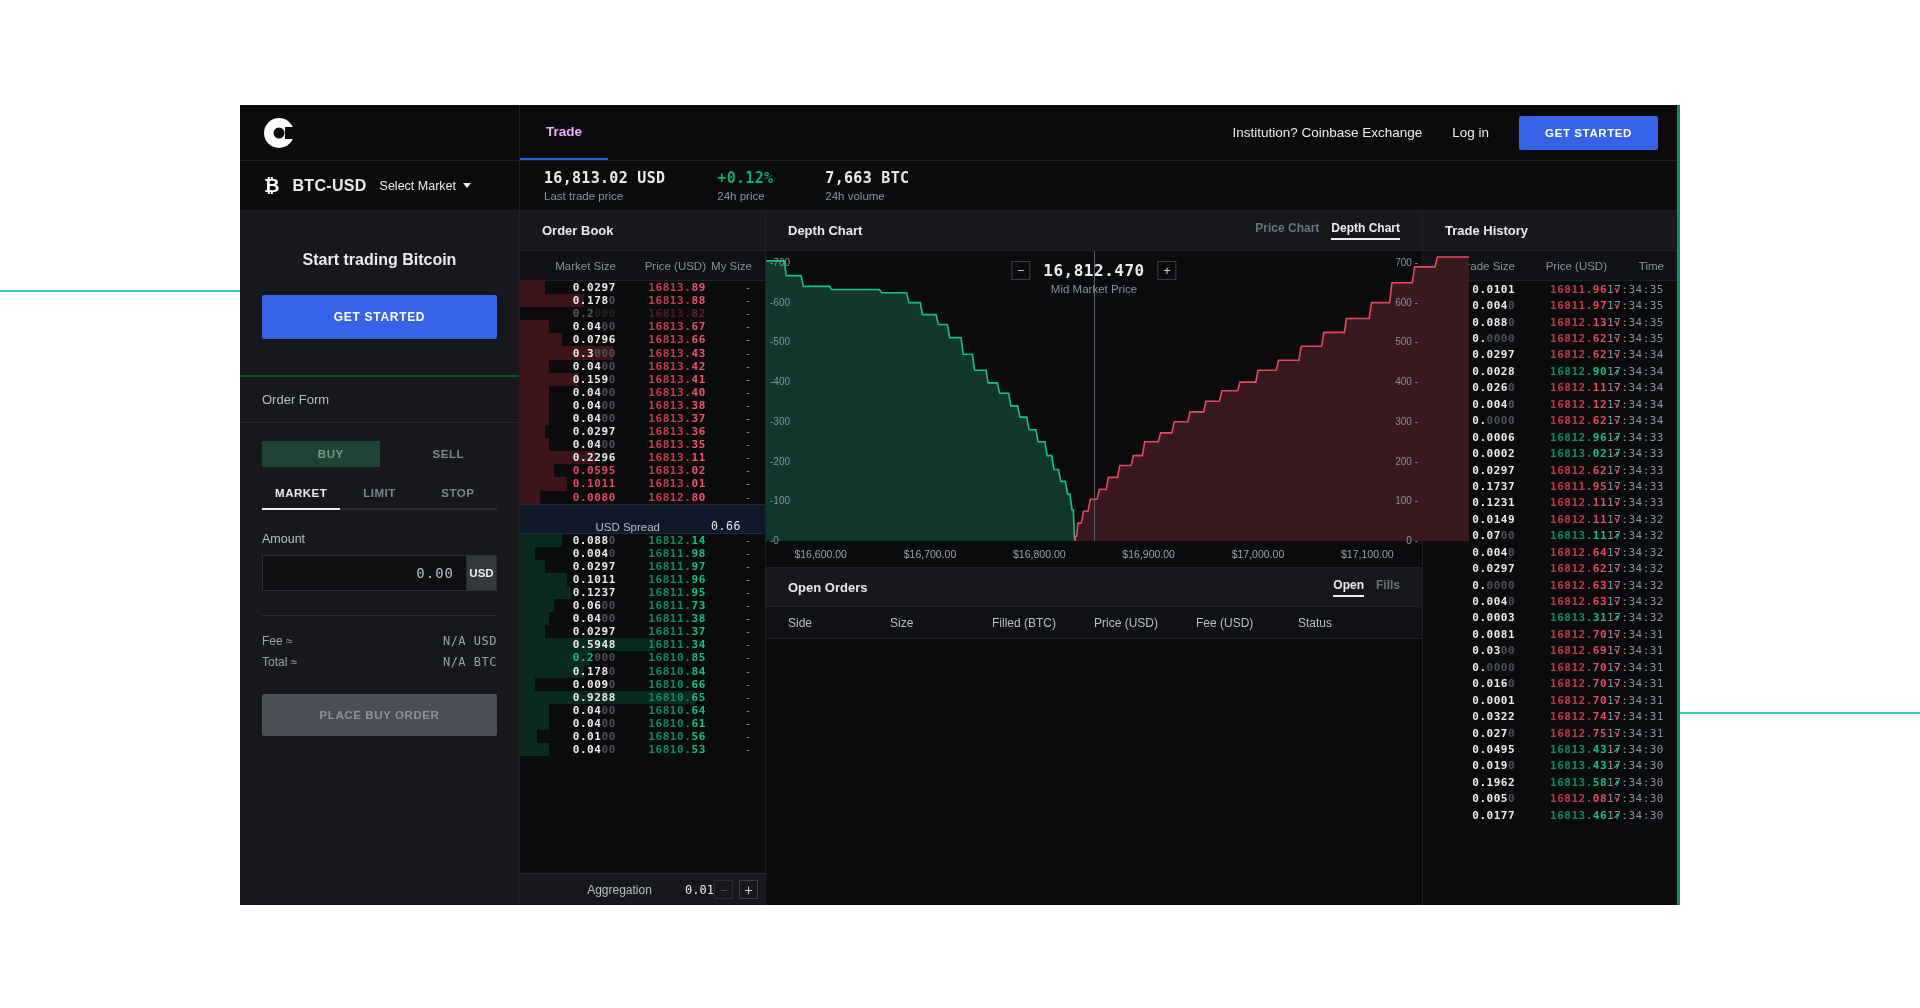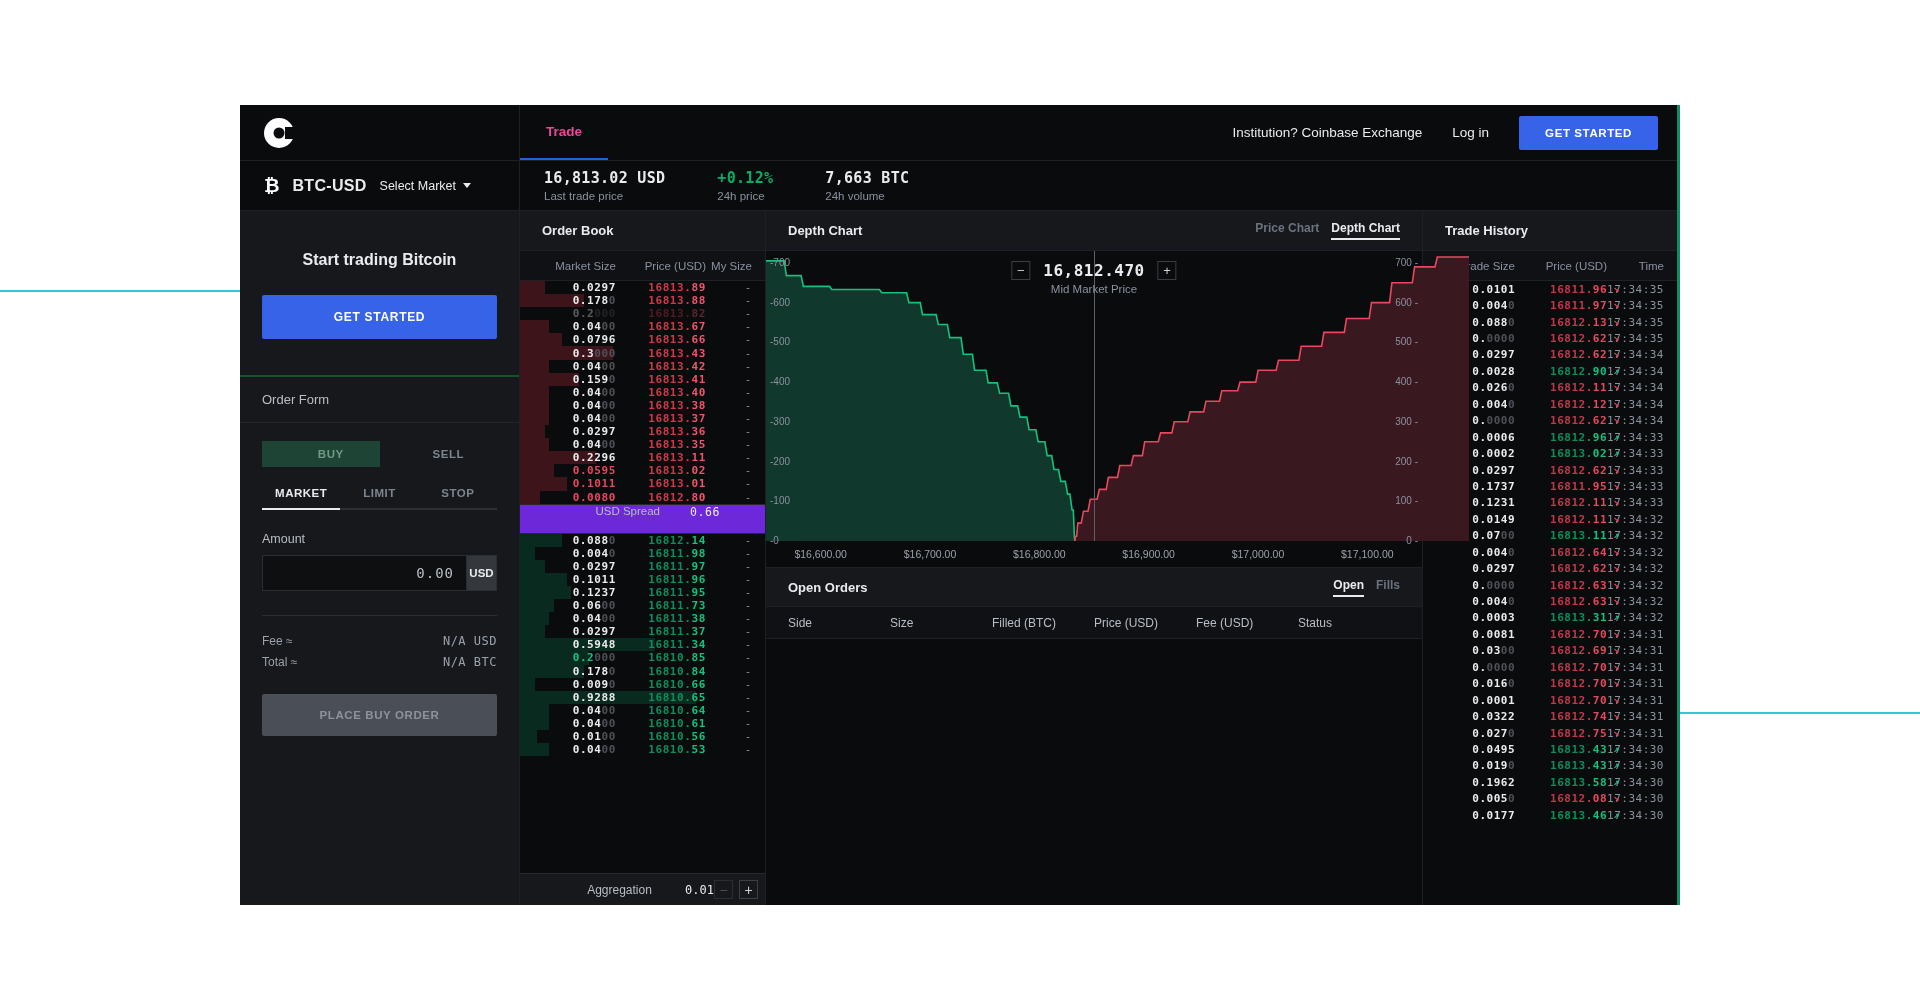--- a/index.html
+++ b/index.html
@@ -26,21 +26,21 @@
 
   
   .topbar { display:flex; height:56px; border-bottom:1px solid #1d2025; }
   .logo-cell { width:280px; display:flex; align-items:center; padding-left:24px; border-right:1px solid #1d2025; }
   .logo { width:30px; height:30px; border-radius:50%; background:#fff; position:relative; }
   .logo::after { content:""; position:absolute; left:50%; top:50%; transform:translate(-50%,-50%);
                  width:11px; height:11px; border-radius:50%; background:#0a0b0d; }
   .logo::before { content:""; position:absolute; right:-1px; top:9px; width:10px; height:12px; background:#0a0b0d; }
   .nav-tabs { display:flex; align-items:stretch; }
   .nav-tab { display:flex; align-items:center; padding:0 26px; font-size:13.5px; font-weight:bold;
-             color:#ec4899; border-bottom:2px solid transparent; cursor:pointer; }
+             color:#f0abfc; border-bottom:2px solid transparent; cursor:pointer; }
   .nav-tab.active { border-bottom-color:#1f62e0; }
   .topbar-right { margin-left:auto; display:flex; align-items:center; gap:30px; padding-right:22px; }
   .top-link { font-size:13.5px; color:#e9ebed; cursor:pointer; white-space:nowrap; }
   .btn-primary { background:#3763e8; color:#fff; font-size:11.5px; font-weight:bold; letter-spacing:.6px;
                  padding:11px 26px; border:none; border-radius:2px; cursor:pointer; }
 
   
   .marketbar { display:flex; height:50px; border-bottom:1px solid #1d2025; }
   .market-cell { width:280px; display:flex; align-items:center; padding-left:24px; gap:13px; border-right:1px solid #1d2025; }
   .btc-glyph { font-size:19px; font-weight:bold; color:#fff; }
@@ -107,22 +107,22 @@
             font-family:"DejaVu Sans Mono", monospace; font-size:11px; letter-spacing:.6px; }
   .ob-row .bar { position:absolute; left:0; top:0; bottom:0; }
   .ob-row .sz { width:96px; text-align:right; position:relative; z-index:2; font-weight:bold; }
   .ob-row .pr { width:90px; text-align:right; position:relative; z-index:2; font-weight:bold; }
   .ob-row .my { width:54px; text-align:right; padding-right:8px; position:relative; z-index:2; color:#8a919e; }
   .sz .dim { color:#4d5157; font-weight:bold; }
   .ask .pr { color:#d1394a; } .ask .pr b { color:#f0556b; }
   .bid .pr { color:#0a8f5d; } .bid .pr b { color:#12c27e; }
   .ask .bar { background:rgba(186,42,58,.30); }
   .bid .bar { background:rgba(8,110,70,.32); }
-  .spread { height:30px; display:flex; align-items:flex-start; font-size:11.5px;
-            background:#6d28d9; border-top:1px solid #26292e; border-bottom:1px solid #26292e; }
+  .spread { height:30px; display:flex; align-items:flex-end; font-size:11.5px;
+            background:#0f172a; border-top:1px solid #26292e; border-bottom:1px solid #26292e;gap:21px; }
   .spread .sl { width:140px; text-align:right; color:#b9bec6; }
   .spread .sv { width:60px; text-align:right; font-family:"DejaVu Sans Mono", monospace; color:#e9ebed; letter-spacing:.6px;}
   .agg { margin-top:auto; height:32px; display:flex; align-items:center; background:#16181b; border-top:1px solid #26292e; }
   .agg .al { width:140px; text-align:right; font-size:12px; color:#b9bec6; }
   .agg .av { width:66px; text-align:right; font-family:"DejaVu Sans Mono", monospace; font-size:12px; }
   .agg .ctrls { margin-left:auto; display:flex; gap:6px; padding-right:7px; }
   .stepper { width:19px; height:19px; display:flex; align-items:center; justify-content:center;
              font-size:14px; line-height:1; border:1px solid #3a3f45; color:#cfd3d8; cursor:pointer; }
   .stepper.off { border-color:#2a2e33; color:#4d5157; }
 

